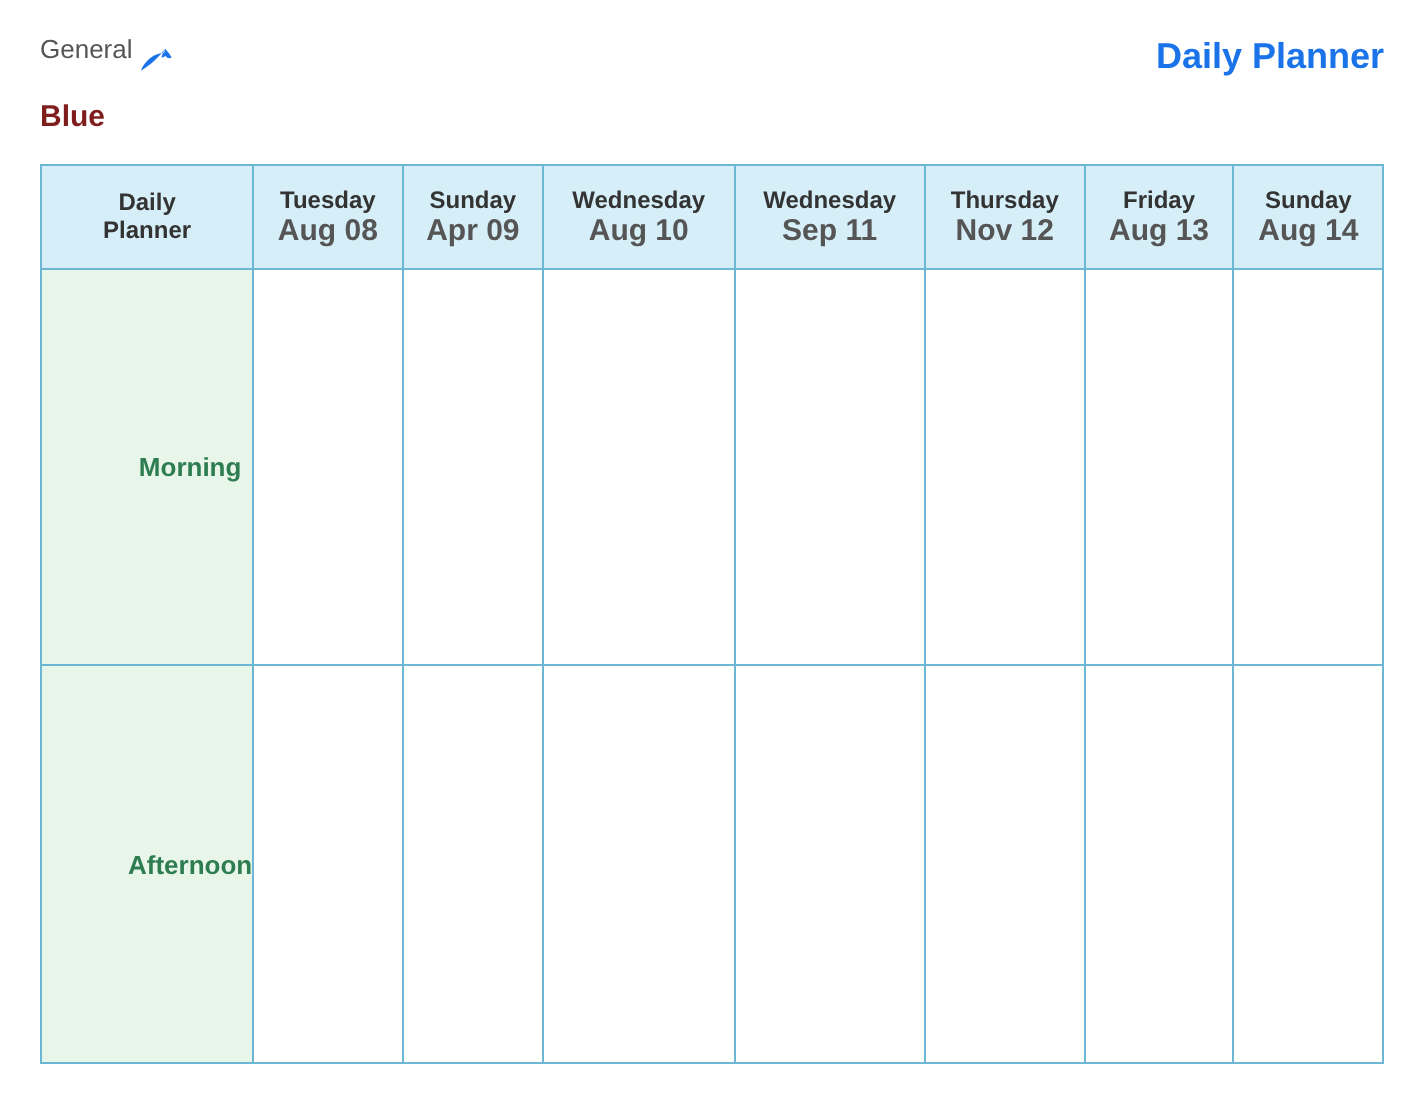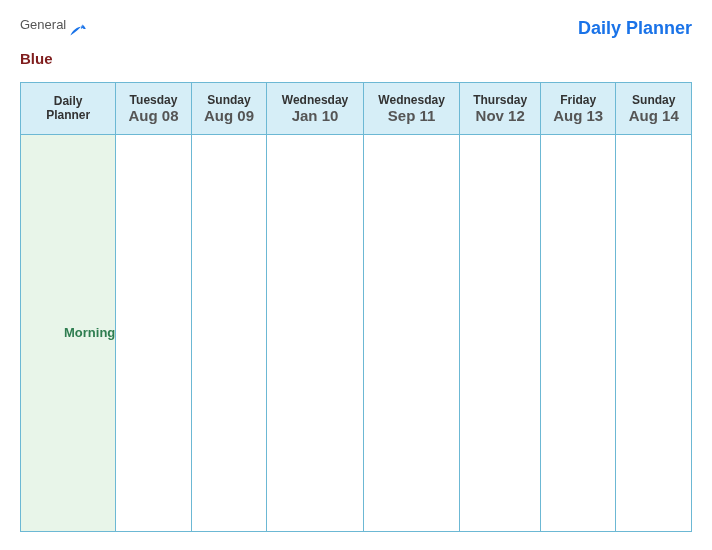--- a/index.html
+++ b/index.html
@@ -146,25 +146,25 @@
       <th class="header-label">
         <span>Daily</span><br>
         <span>Planner</span>
       </th>
       <th>
         <span class="day-name">Tuesday</span>
         <span class="day-date">Aug 08</span>
       </th>
       <th>
         <span class="day-name">Sunday</span>
-        <span class="day-date">Aug 09</span>
+        <span class="day-date">Apr 09</span>
       </th>
       <th>
         <span class="day-name">Wednesday</span>
-        <span class="day-date">Jan 10</span>
+        <span class="day-date">Aug 10</span>
       </th>
       <th>
         <span class="day-name">Wednesday</span>
         <span class="day-date">Sep 11</span>
       </th>
       <th>
         <span class="day-name">Thursday</span>
         <span class="day-date">Nov 12</span>
       </th>
       <th>
@@ -181,14 +181,24 @@
     <tr>
       <td class="row-label">Morning</td>
       <td></td>
       <td></td>
       <td></td>
       <td></td>
       <td></td>
       <td></td>
       <td></td>
     </tr>
+    <tr>
+      <td class="row-label">Afternoon</td>
+      <td></td>
+      <td></td>
+      <td></td>
+      <td></td>
+      <td></td>
+      <td></td>
+      <td></td>
+    </tr>
   </tbody>
 </table>
 
 </body></html>

